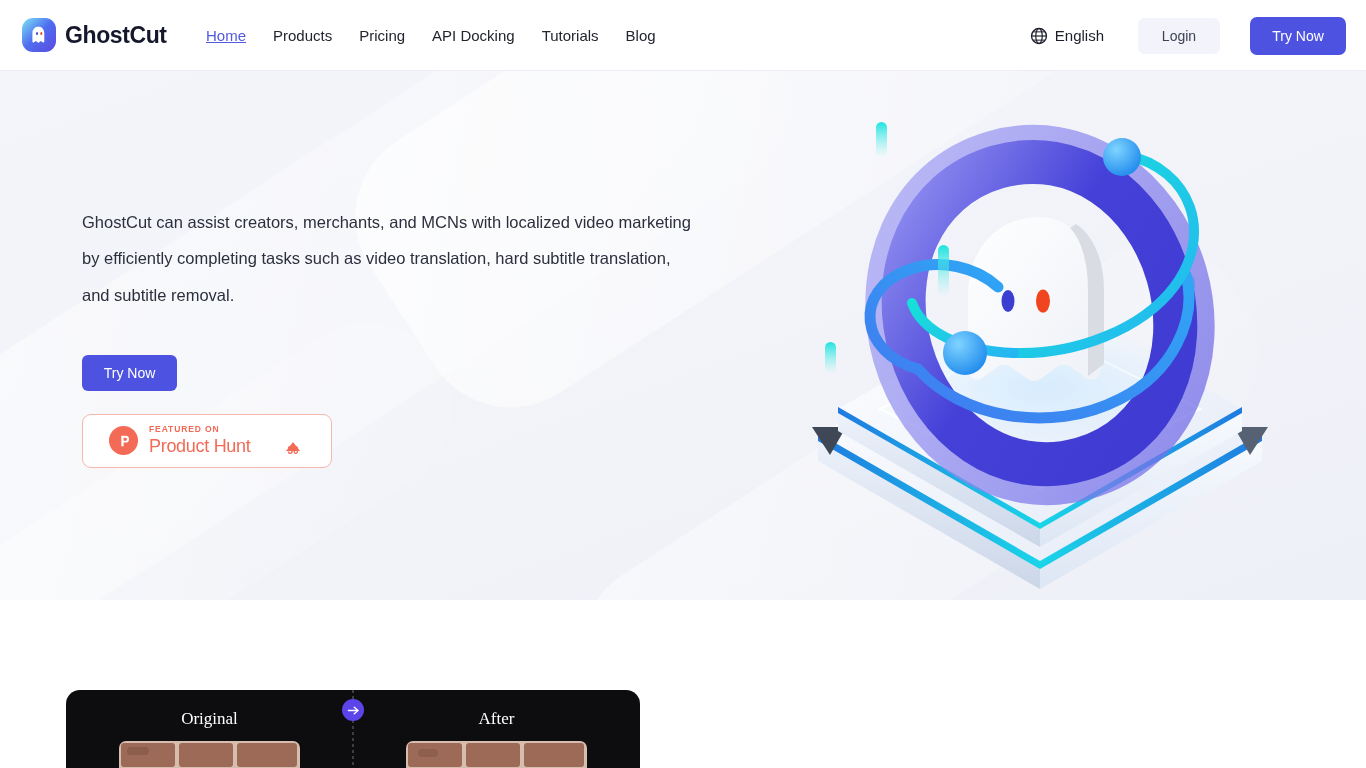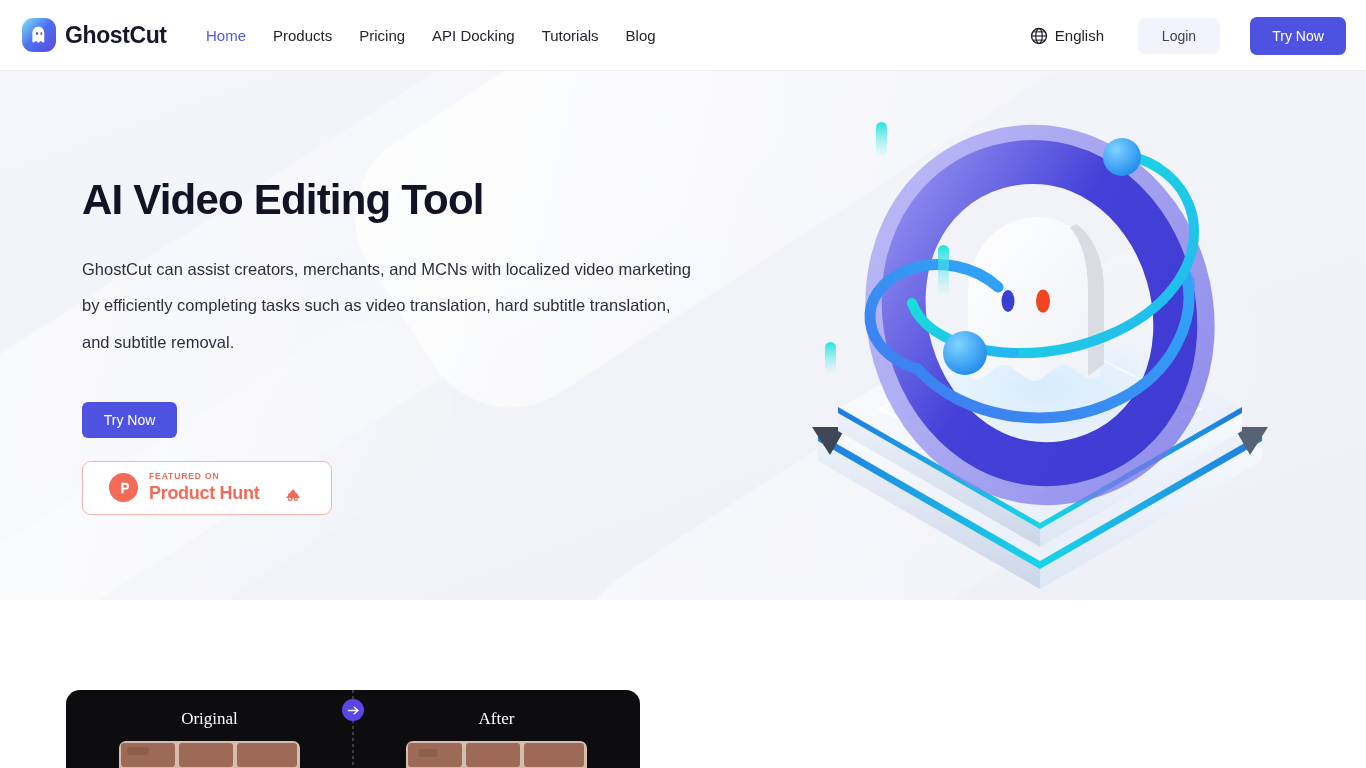--- a/index.html
+++ b/index.html
@@ -39,21 +39,21 @@
   }
 
   .nav {
     position: absolute; left: 206px; top: 0; height: 71px;
     display: flex; align-items: center; gap: 27px;
   }
   .nav-item {
     font-size: 15px; color: #23252f; cursor: pointer;
     white-space: nowrap; line-height: 71px;
   }
-  .nav-item.active { color: #5259e0; }
+  .nav-item.active { color: #5259e0; text-decoration: underline; }
 
   .header-right {
     position: absolute; right: 20px; top: 0; height: 71px;
     display: flex; align-items: center; gap: 30px;
   }
   .lang {
     display: flex; align-items: center; gap: 7px;
     font-size: 15px; color: #1d1f2b; cursor: pointer;
     padding-right: 4px;
   }
@@ -125,21 +125,21 @@
     background: #f36a56;
     display: flex; align-items: center; justify-content: center;
     flex: none;
   }
   .ph-text { margin-left: 11px; flex: 1; }
   .ph-featured {
     font-size: 8.5px; font-weight: 700; color: #f36a56;
     letter-spacing: 0.9px; line-height: 1.1;
   }
   .ph-name {
-    font-size: 18px; font-weight: 700; color: #f36a56;
+    font-size: 18px; font-weight: 400; color: #f36a56;
     letter-spacing: -0.3px; line-height: 1.15; margin-top: 1px;
   }
   .ph-votes { text-align: center; flex: none; width: 24px; }
   .ph-tri {
     width: 0; height: 0; margin: 0 auto;
     border-left: 7px solid transparent;
     border-right: 7px solid transparent;
     border-bottom: 9px solid #f36a56;
   }
   .ph-count {
@@ -241,21 +241,20 @@
   </div>
 </div>
 
 <section class="hero">
   <div class="band b1"></div>
   <div class="band b2"></div>
   <div class="band b3"></div>
   <div class="band b4"></div>
 
   <div class="hero-copy">
-    <h1 class="hero-title">AI Video Editing Tool</h1>
     <p class="hero-sub">GhostCut can assist creators, merchants, and MCNs with localized video marketing by efficiently completing tasks such as video translation, hard subtitle translation, and subtitle removal.</p>
     <button class="btn-trynow-hero">Try Now</button>
 
     <div class="ph-badge">
       <span class="ph-logo">
         <svg width="18" height="18" viewBox="0 0 18 18">
           <path d="M6.3 3.8h4.3a3.4 3.4 0 0 1 0 6.8H8.6v3.6H6.3V3.8zm2.3 4.9h1.9a1.5 1.5 0 0 0 0-3H8.6v3z" fill="#ffffff"></path>
         </svg>
       </span>
       <span class="ph-text">

